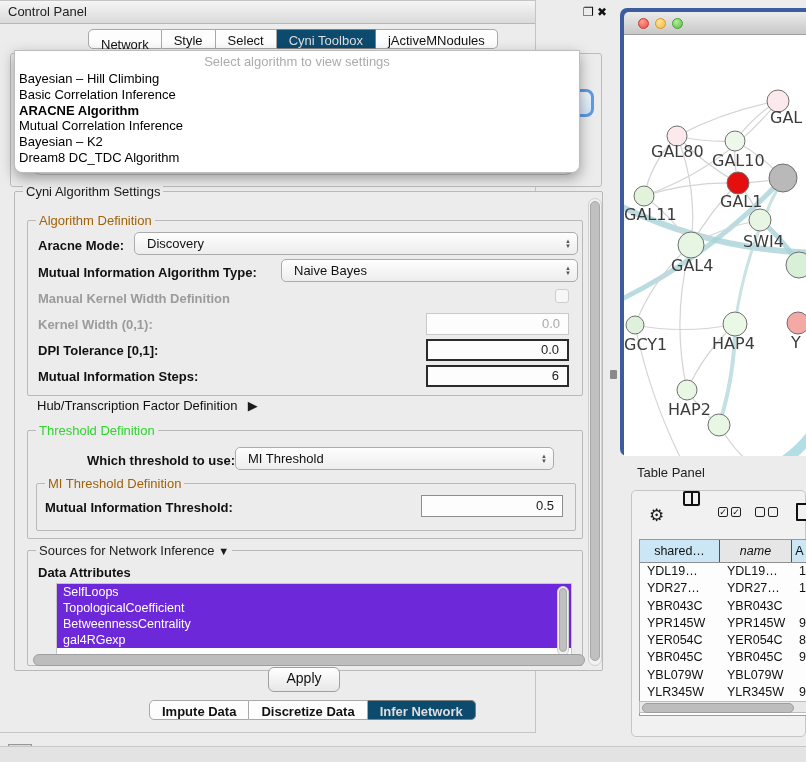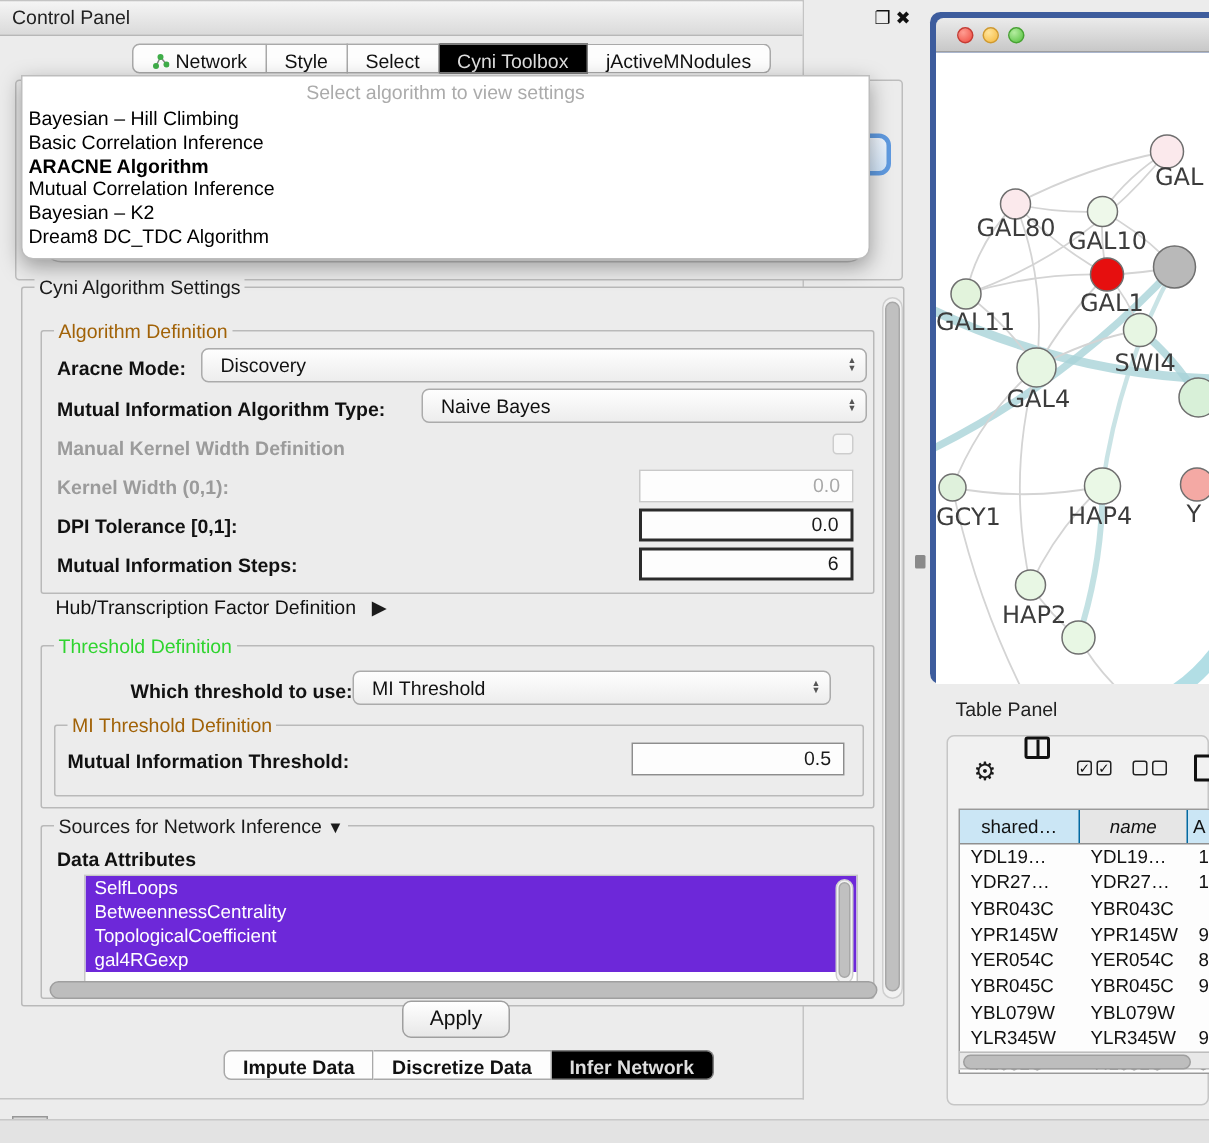--- a/index.html
+++ b/index.html
@@ -15,23 +15,23 @@
     background:linear-gradient(#f5f5f5,#dadada);border-bottom:1px solid #b7b7b7;}
   #cp-title{left:8px;top:3px;font-size:13px;color:#222;}
   .cp-winbtn{top:4px;font-size:12px;color:#111;cursor:default;}
 
   
   .tabbar{display:flex;}
   #top-tabs{left:88px;top:28px;height:23px;}
   .tab{background:#fdfdfd;border:1px solid #a9a9a9;border-left:none;
     font-size:13px;color:#111;padding:3px 12px 0 12px;height:20px;box-sizing:border-box;
     display:flex;align-items:center;gap:4px;}
-  .tab:first-child{border-left:1px solid #a9a9a9;border-radius:5px 0 0 5px;}
+  .tab:first-child{border-left:1px solid #a9a9a9;border-radius:5px 0 0 5px;flex-direction:column;}
   .tab:last-child{border-radius:0 5px 5px 0;}
-  .tab.sel{background:#000000;color:#dedede;border-color:#7f7f7f;}
+  .tab.sel{background:#0c4a6e;color:#dedede;border-color:#7f7f7f;}
 
   
   #inference-panel{left:10px;top:52px;width:590px;height:132px;
     border:1px solid #bdbdbd;border-radius:3px;background:#ececec;}
   #hidden-combo{left:28px;top:148px;width:550px;height:26px;background:#f4f4f4;
     border:1px solid #c2c2c2;border-radius:13px;color:#b5b5b5;font-size:13px;
     line-height:26px;padding-left:14px;box-sizing:border-box;white-space:nowrap;overflow:hidden;}
   #focus-spinner{left:572px;top:88px;width:22px;height:28px;border:3px solid #5f9ae0;
     border-radius:8px;background:linear-gradient(#eef5fd,#d3e5f8);box-sizing:border-box;}
 
@@ -250,22 +250,22 @@
 
     <div class="abs group" style="left:12px;top:358px;width:554px;height:114px;">
       <span class="legend">
         <span>Sources for Network Inference</span>
         <span style="font-size:11px;">▼</span>
       </span>
       <span class="abs lbl" style="left:10px;top:14px;">Data Attributes</span>
       <div class="abs" style="left:28px;top:32px;width:516px;height:76px;background:#fff;border:1px solid #c6c6c6;overflow:hidden;box-sizing:border-box;">
         <div>
             <div class="attr-item">SelfLoops</div>
+            <div class="attr-item">TopologicalCoefficient</div>
             <div class="attr-item">BetweennessCentrality</div>
-            <div class="attr-item">TopologicalCoefficient</div>
             <div class="attr-item">gal4RGexp</div>
           </div>
         <div class="abs vtrack" style="right:2px;top:2px;width:10px;height:68px;">
           <div class="vthumb" style="top:1px;height:62px;"></div>
         </div>
       </div>
     </div>
 
     <div class="abs hthumb" style="left:18px;top:462px;width:550px;height:10px;"></div>
   </div>

